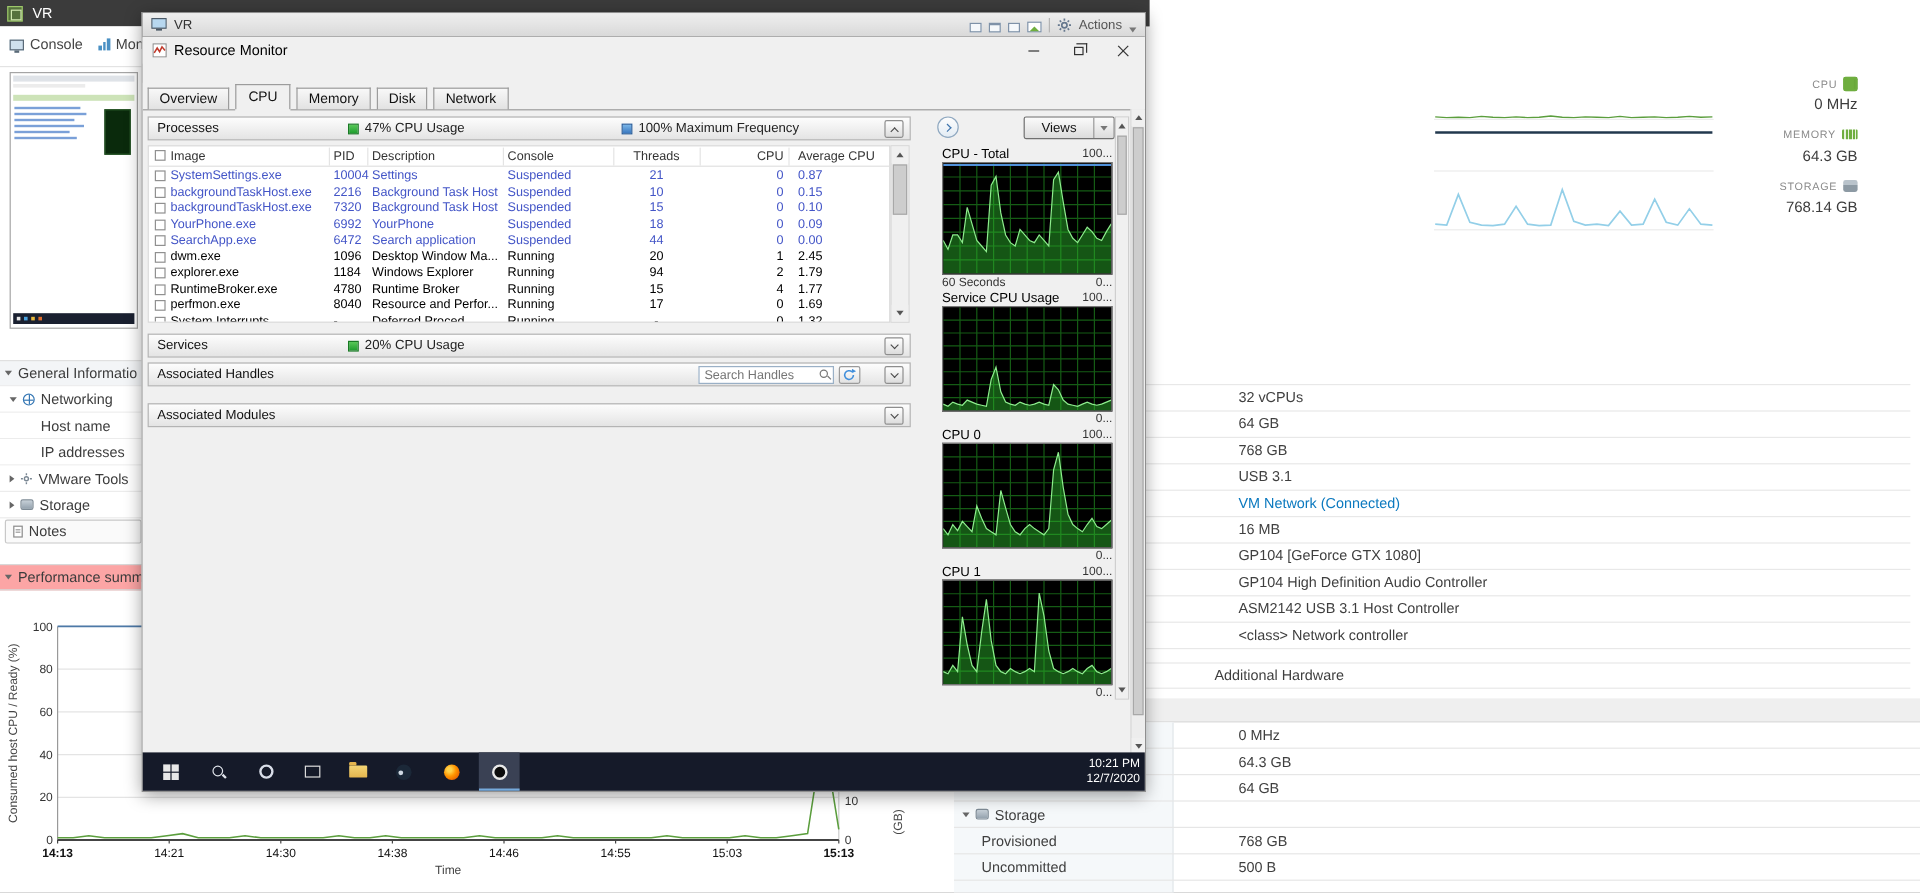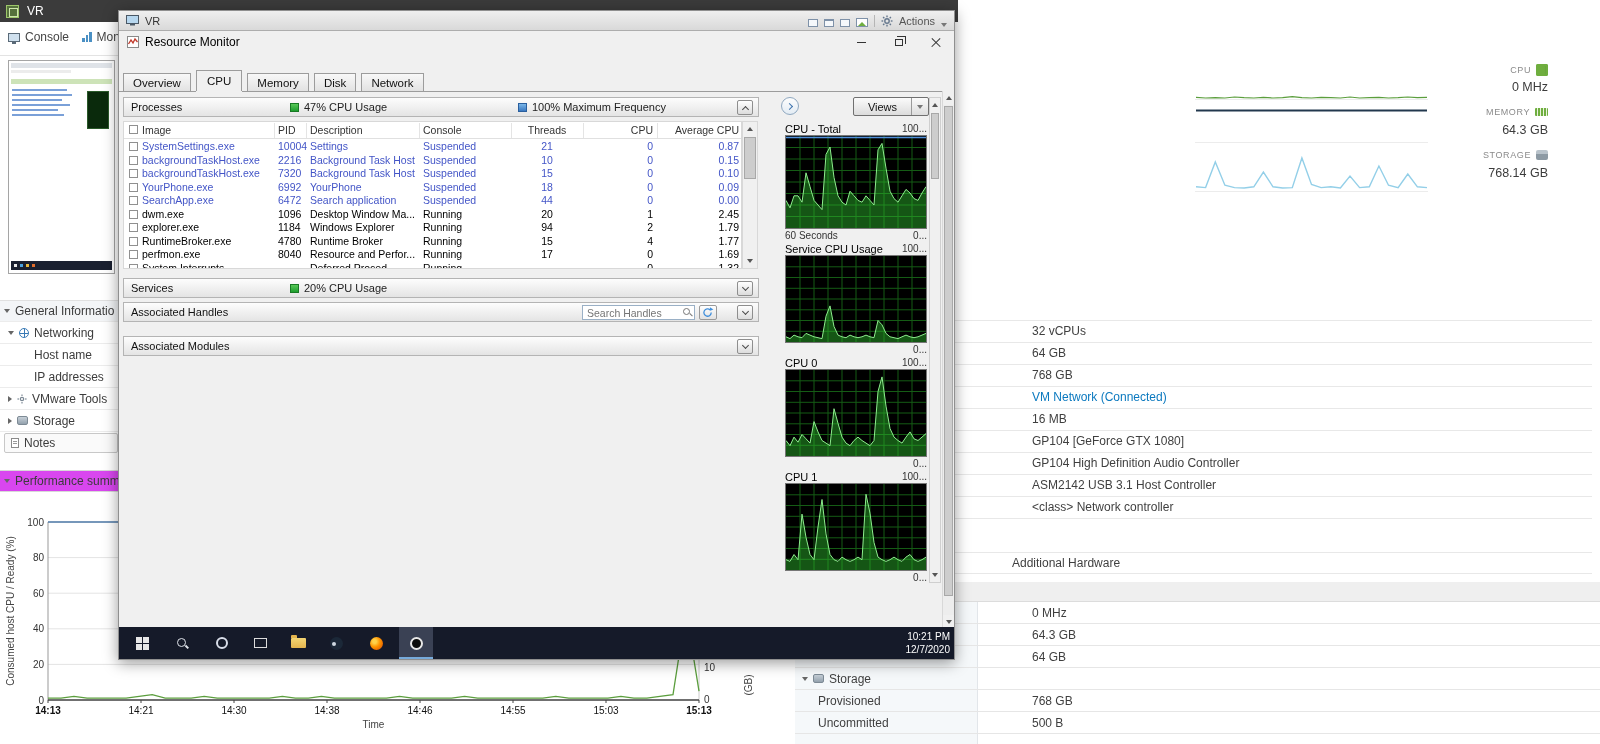--- a/index.html
+++ b/index.html
@@ -118,21 +118,21 @@
   .prow.susp span{color:#4355c7}
   .cbx{width:9px;height:9px;border:1px solid #909090;background:#fff;display:inline-block}
   .pc-cb{left:5px;top:2px}
   .prow .pc-cb{top:2px}
   .pc-img{left:18px;width:133px}
   .pc-pid{left:154px;width:30px}
   .pc-desc{left:186px;width:111px}
   .pc-status{left:299px;width:90px}
   .pc-thr{left:391px;width:64px;text-align:center}
   .pc-cpu{left:465px;width:64px;text-align:right}
-  .pc-avg{left:541px;width:74px;text-align:right}
+  .pc-avg{left:541px;width:74px;text-align:left}
   .psb{position:absolute;left:623px;top:90px;width:16px;height:148px;background:#f0f0f0;border:1px solid #d8d8d8}
   .sb-btn{position:absolute;left:0;right:0;height:14px;display:flex;align-items:center;justify-content:center;background:#f0f0f0}
   .sb-thumb{position:absolute;left:1px;right:1px;background:#cdcdcd;border:1px solid #a8a8a8}
   .sb-tri-u{width:0;height:0;border-left:3.5px solid transparent;border-right:3.5px solid transparent;border-bottom:4.5px solid #555}
   .sb-tri-dn{width:0;height:0;border-left:3.5px solid transparent;border-right:3.5px solid transparent;border-top:4.5px solid #555}
 
   .searchwrap{position:absolute;left:458px;top:2px;width:113px;height:15px}
   .searchwrap input{width:100%;height:100%;border:1px solid #9ab0c6;font-family:"Liberation Sans",sans-serif;font-size:10.5px;color:#555;padding:0 16px 0 4px;background:#fff}
   .mag-s{position:absolute;right:3px;top:3px;width:9px;height:9px}
   .mag-s::before{content:"";position:absolute;left:0;top:0;width:5px;height:5px;border:1.3px solid #777;border-radius:50%}
@@ -248,21 +248,21 @@
   </div>
   <div class="nav" style="top:410px;padding-left:8px">
     <span class="tri-r"></span>
     <span class="ic-disk"></span>
     <span class="lbl">Storage</span>
   </div>
   <div class="nav" style="top:433px;left:4px;width:114px;height:20px;border:1px solid #c8c8c8;border-radius:2px;background:#fafafa;padding-left:6px">
     <span class="ic-note"></span>
     <span class="lbl">Notes</span>
   </div>
-  <div class="nav" style="top:470px;background:#d946ef;border-top:1px solid #d8d8d8;border-bottom:1px solid #d8d8d8;padding-left:4px">
+  <div class="nav" style="top:470px;background:#fca5a5;border-top:1px solid #d8d8d8;border-bottom:1px solid #d8d8d8;padding-left:4px">
     <span class="tri-d"></span>
     <span class="lbl">Performance summ</span>
   </div>
 
   <svg id="perfchart" width="795" height="249">
       <line x1="48" y1="27" x2="699" y2="27" stroke="#e4e4e4"></line>
       <text x="44" y="30.5" text-anchor="end" font-size="10" fill="#333">100</text>
       <line x1="48" y1="62.6" x2="699" y2="62.6" stroke="#e4e4e4"></line>
       <text x="44" y="66.1" text-anchor="end" font-size="10" fill="#333">80</text>
       <line x1="48" y1="98.2" x2="699" y2="98.2" stroke="#e4e4e4"></line>
@@ -324,20 +324,21 @@
   <div class="mon-row" style="top:150px">
     <span class="mon-lbl">STORAGE</span>
     <span class="ic-sto"></span>
   </div>
   <div class="mon-val" style="top:166px">768.14 GB</div>
 
   <div class="hwtable">
       <div class="hw-row"><span>32 vCPUs</span></div>
       <div class="hw-row"><span>64 GB</span></div>
       <div class="hw-row"><span>768 GB</span></div>
+      <div class="hw-row"><span>USB 3.1</span></div>
       <div class="hw-row"><span class="hw-link">VM Network (Connected)</span></div>
       <div class="hw-row"><span>16 MB</span></div>
       <div class="hw-row"><span>GP104 [GeForce GTX 1080]</span></div>
       <div class="hw-row"><span>GP104 High Definition Audio Controller</span></div>
       <div class="hw-row"><span>ASM2142 USB 3.1 Host Controller</span></div>
       <div class="hw-row"><span>&lt;class&gt; Network controller</span></div>
     </div>
   <div class="hw-extra">
     <span>Additional Hardware</span>
   </div>

